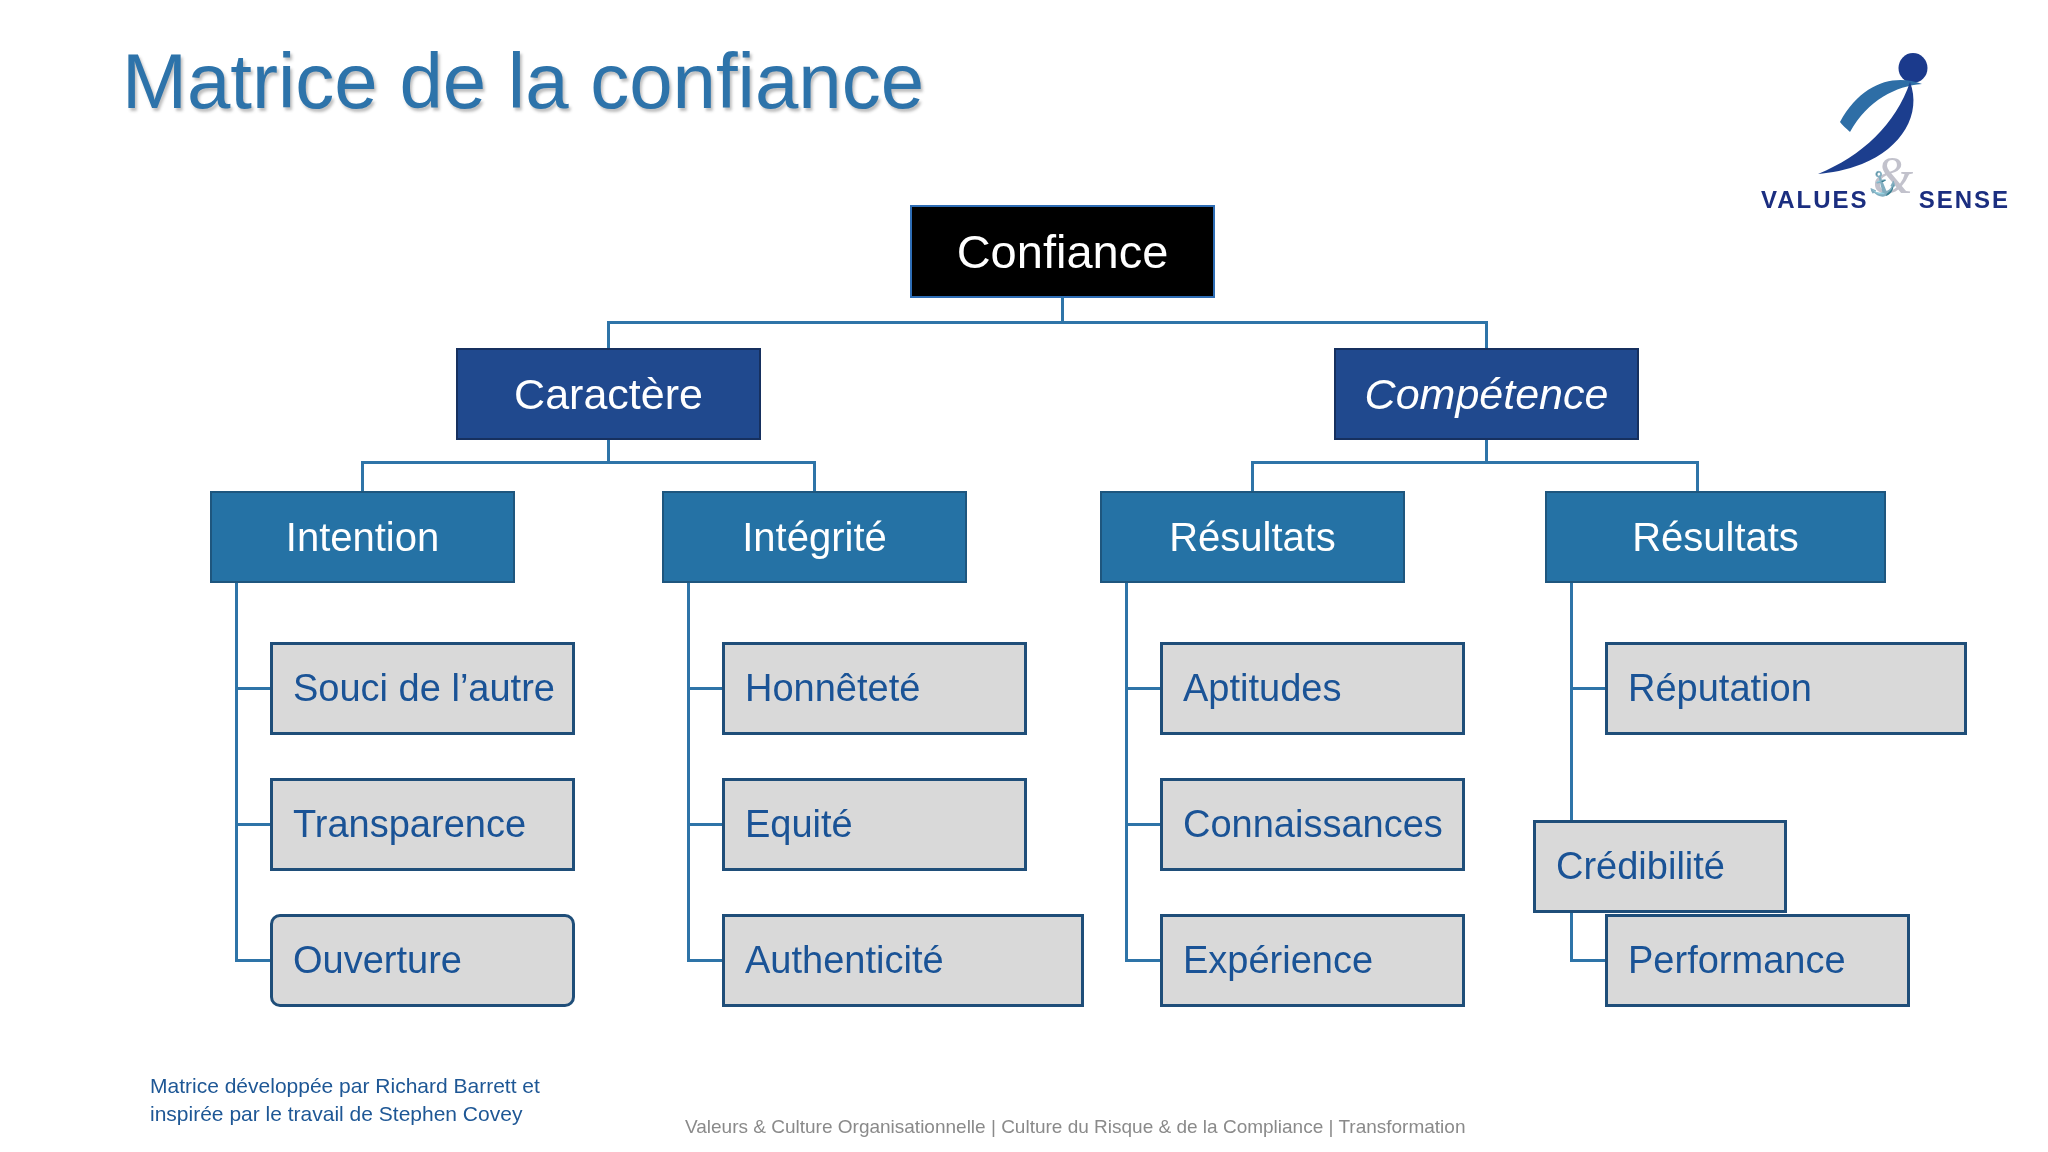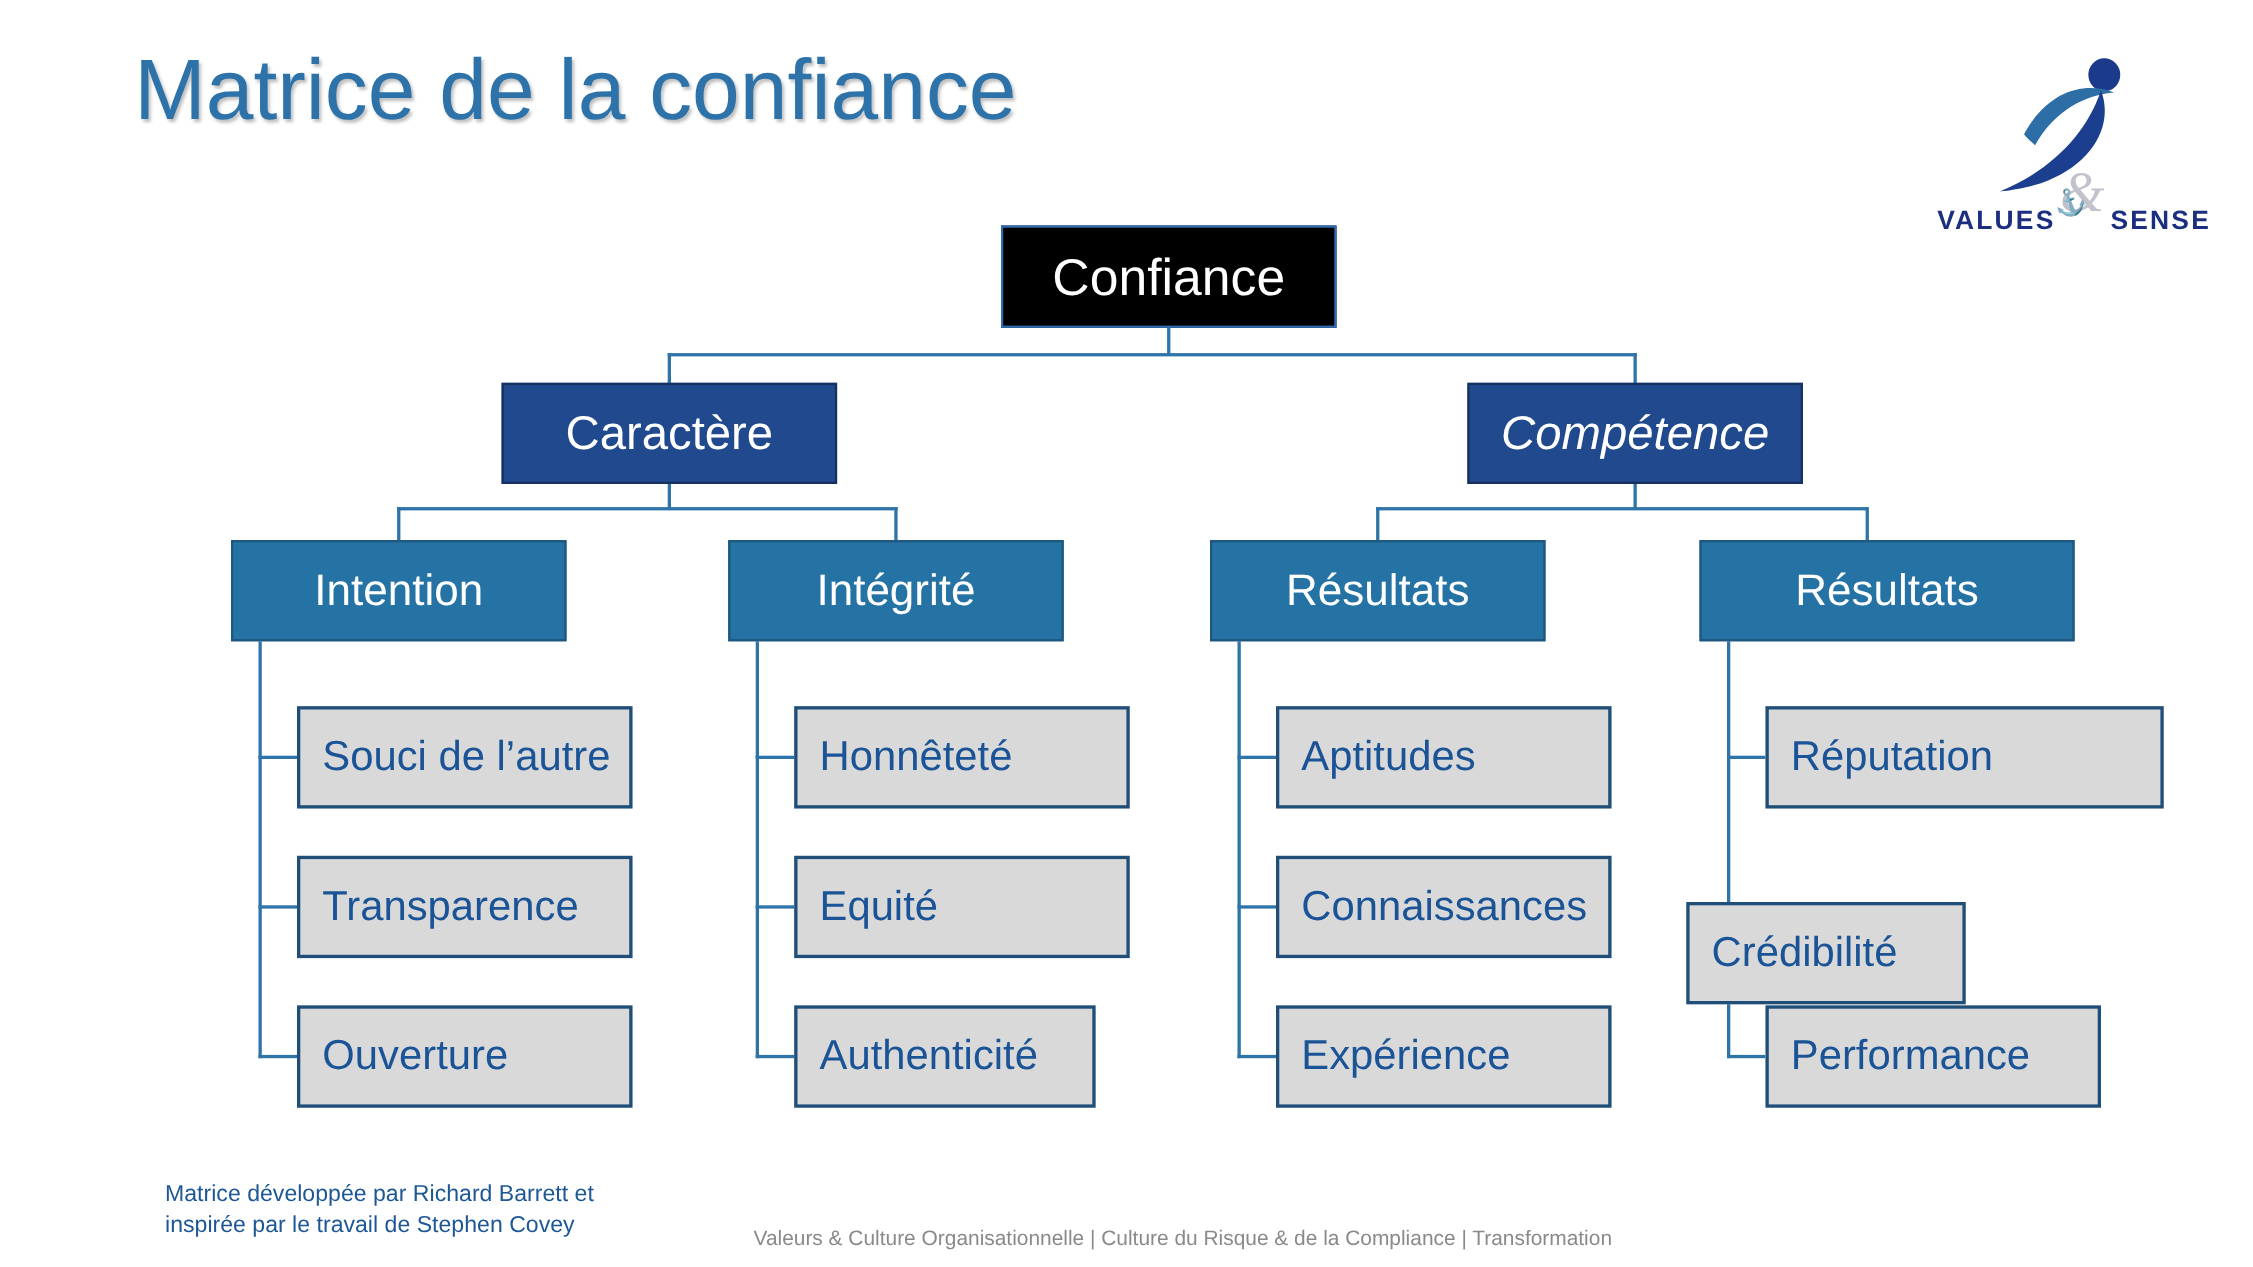--- a/index.html
+++ b/index.html
@@ -133,25 +133,25 @@
   <div class="hline" style="left:1125px;top:687px;width:35px;"></div>
   <div class="hline" style="left:1125px;top:823px;width:35px;"></div>
   <div class="hline" style="left:1125px;top:959px;width:35px;"></div>
 
   <div class="hline" style="left:1570px;top:687px;width:35px;"></div>
   <div class="hline" style="left:1570px;top:823px;width:35px;"></div>
   <div class="hline" style="left:1570px;top:959px;width:35px;"></div>
 
   <div class="leaf" style="left:270px;top:642px;width:305px;height:93px;">Souci de l’autre</div>
   <div class="leaf" style="left:270px;top:778px;width:305px;height:93px;">Transparence</div>
-  <div class="leaf" style="left:270px;top:914px;width:305px;height:93px;">Ouverture</div>
+  <div class="leaf" style="left:270px;top:914px;width:305px;height:93px;border-radius:10px;">Ouverture</div>
 
   <div class="leaf" style="left:722px;top:642px;width:305px;height:93px;">Honnêteté</div>
   <div class="leaf" style="left:722px;top:778px;width:305px;height:93px;">Equité</div>
-  <div class="leaf" style="left:722px;top:914px;width:274px;height:93px;">Authenticité</div>
+  <div class="leaf" style="left:722px;top:914px;width:362px;height:93px;">Authenticité</div>
 
   <div class="leaf" style="left:1160px;top:642px;width:305px;height:93px;">Aptitudes</div>
   <div class="leaf" style="left:1160px;top:778px;width:305px;height:93px;">Connaissances</div>
   <div class="leaf" style="left:1160px;top:914px;width:305px;height:93px;">Expérience</div>
 
   <div class="leaf" style="left:1605px;top:642px;width:362px;height:93px;">Réputation</div>
   <div class="leaf" style="left:1533px;top:778px;width:254px;height:93px;margin-top:42px;">Crédibilité</div>
   <div class="leaf" style="left:1605px;top:914px;width:305px;height:93px;">Performance</div>
 
   <div class="credit">

